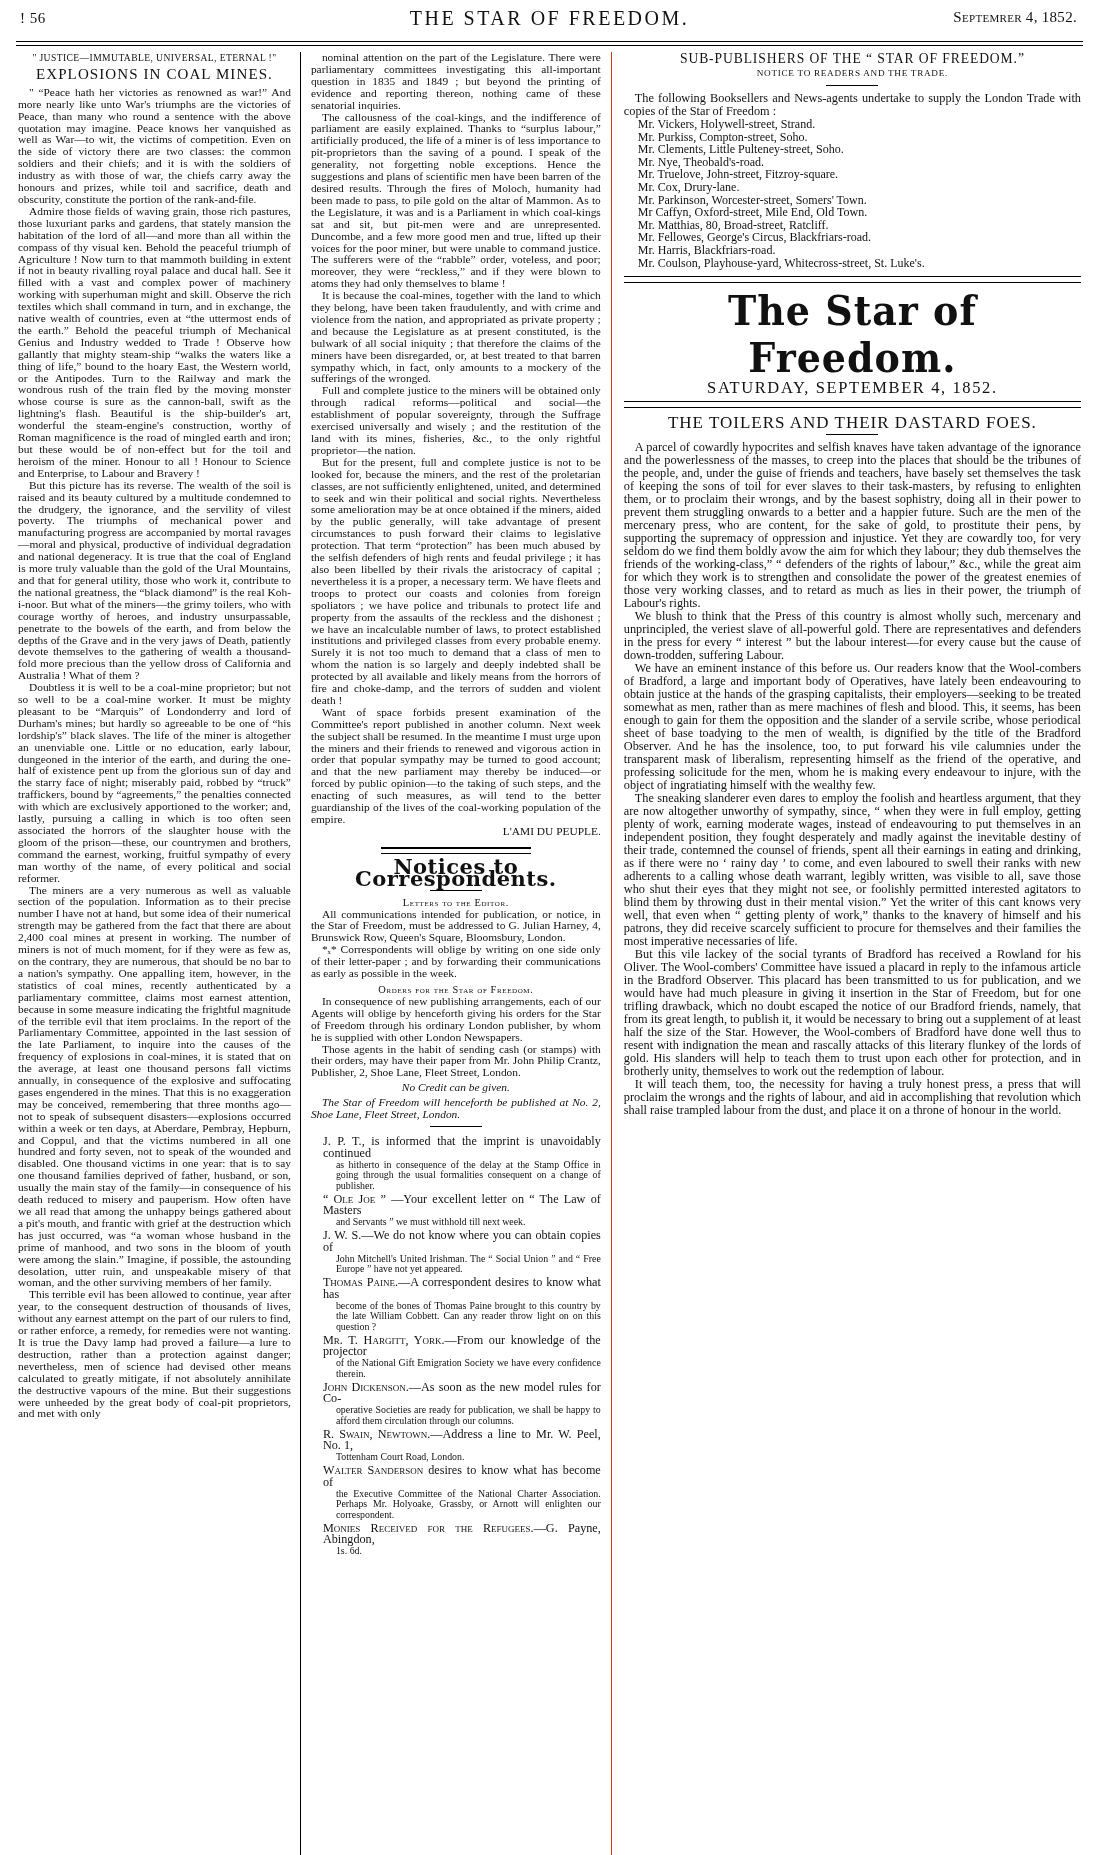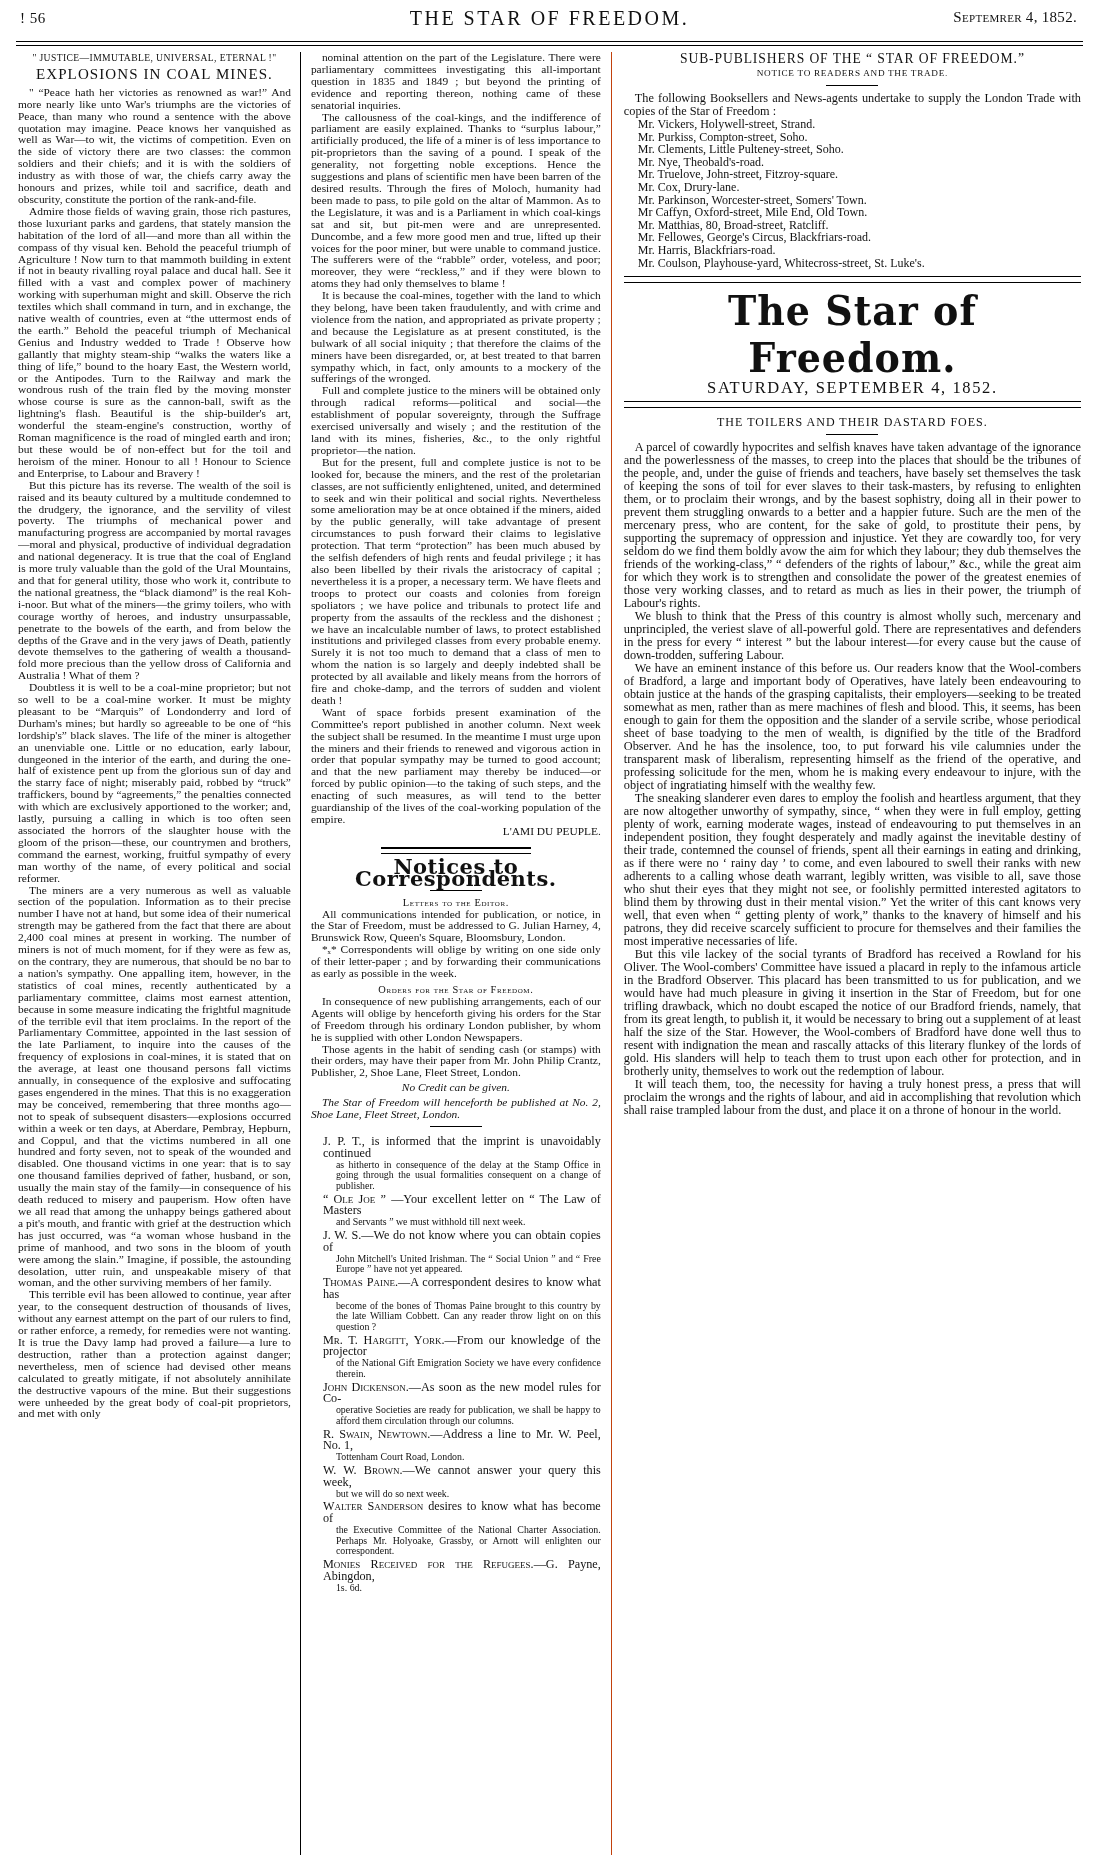--- a/index.html
+++ b/index.html
@@ -145,21 +145,21 @@
   }
   .mast-date{
     text-align:center;
     font-size:16.5px;
     letter-spacing:1.6px;
     margin:2px 0 0 0;
     text-indent:0;
   }
   .leader-head{
     text-align:center;
-    font-size:12px;
+    font-size:17px;
     letter-spacing:1px;
     margin:7px 0 0 0;
     text-indent:0;
   }
 
   .notices-head{
     text-align:center;
     font-family:"DejaVu Serif", serif;
     font-weight:700;
     font-size:21px;
@@ -244,21 +244,20 @@
       <div class="shortrule"></div>
 
       <div class="corr">
         <p class="entry hang"><span class="sc lead">J. P. T.,</span><span class="lead"> is informed that the imprint is unavoidably continued</span><span class="cont">as hitherto in consequence of the delay at the Stamp Office in going through the usual formalities consequent on a change of publisher.</span></p>
         <p class="entry hang"><span class="sc lead">“ Ole Joe ”</span><span class="lead"> —Your excellent letter on “ The Law of Masters</span><span class="cont">and Servants ” we must withhold till next week.</span></p>
         <p class="entry hang"><span class="sc lead">J. W. S.</span><span class="lead">—We do not know where you can obtain copies of</span><span class="cont">John Mitchell's United Irishman.  The “ Social Union ” and “ Free Europe ” have not yet appeared.</span></p>
         <p class="entry hang"><span class="sc lead">Thomas Paine.</span><span class="lead">—A correspondent desires to know what has</span><span class="cont">become of the bones of Thomas Paine brought to this country by the late William Cobbett.  Can any reader throw light on on this question ?</span></p>
         <p class="entry hang"><span class="sc lead">Mr. T. Hargitt, York.</span><span class="lead">—From our knowledge of the projector</span><span class="cont">of the National Gift Emigration Society we have every confidence therein.</span></p>
         <p class="entry hang"><span class="sc lead">John Dickenson.</span><span class="lead">—As soon as the new model rules for Co-</span><span class="cont">operative Societies are ready for publication, we shall be happy to afford them circulation through our columns.</span></p>
         <p class="entry hang"><span class="sc lead">R. Swain, Newtown.</span><span class="lead">—Address a line to Mr. W. Peel, No. 1,</span><span class="cont">Tottenham Court Road, London.</span></p>
-        <p class="entry hang"><span class="sc lead">W. W. Brown.</span><span class="lead">—We cannot answer your query this week,</span><span class="cont">but we will do so next week.</span></p>
         <p class="entry hang"><span class="sc lead">Walter Sanderson</span><span class="lead"> desires to know what has become of</span><span class="cont">the Executive Committee of the National Charter Association. Perhaps Mr. Holyoake, Grassby, or Arnott will enlighten our correspondent.</span></p>
         <p class="entry hang"><span class="sc lead">Monies Received for the Refugees.</span><span class="lead">—G. Payne, Abingdon,</span><span class="cont">1s. 6d.</span></p>
       </div>
     </div>
 
     <div class="col col-3">
       <p class="sub-head">SUB-PUBLISHERS OF THE “ STAR OF FREEDOM.”</p>
       <p class="sub-head-small">NOTICE TO READERS AND THE TRADE.</p>
       <div class="shortrule"></div>
       <p>The following Booksellers and News-agents undertake to supply the London Trade with copies of the Star of Freedom :</p>

